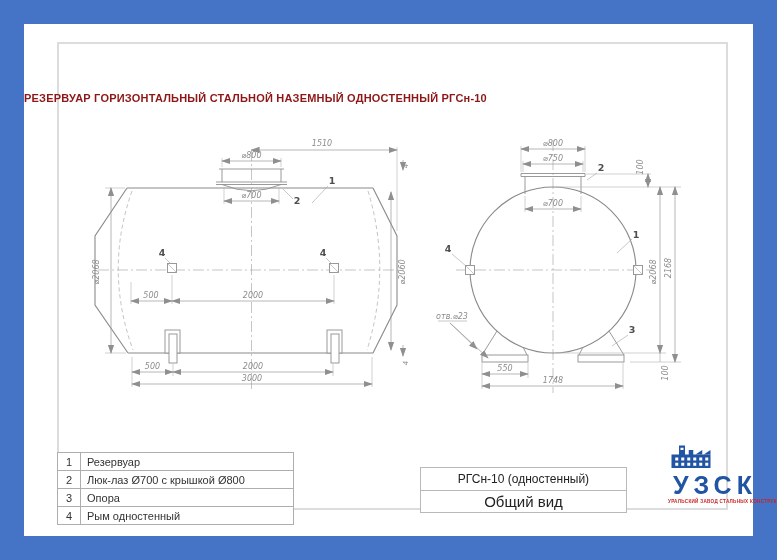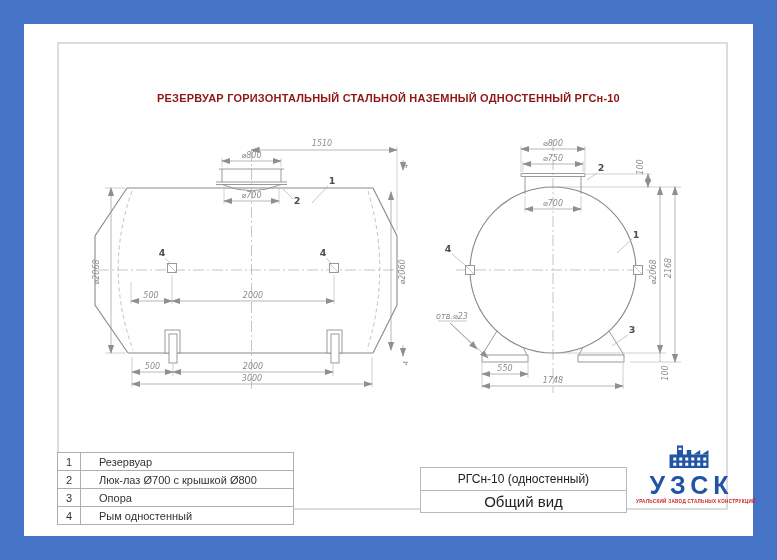--- a/index.html
+++ b/index.html
@@ -1,48 +1,48 @@
 <!DOCTYPE html>
 <html><head>
 <meta charset="utf-8">
 <style>
   html,body{margin:0;padding:0;}
   body{width:777px;height:560px;background:#4573c5;position:relative;overflow:hidden;
        font-family:"Liberation Sans", sans-serif;}
   .sheet{position:absolute;left:24px;top:24px;width:729px;height:512px;background:#ffffff;}
   .frame{position:absolute;left:33px;top:18px;width:667px;height:464px;border:2px solid #dcdcdc;}
-  .doc-title{position:absolute;left:0;top:68px;width:100%;text-align:center;
+  .doc-title{position:absolute;left:0;top:68px;width:100%;text-align:left;
              font-size:11px;font-weight:bold;color:#8e1616;letter-spacing:0.2px;}
   svg.drawing{position:absolute;left:0;top:0;}
   
   .out{stroke:#8a8a8a;stroke-width:1.1;fill:none;}
   .out2{stroke:#8f8f8f;stroke-width:0.9;fill:none;}
   .outr{stroke:#8f8f8f;stroke-width:0.9;fill:#ffffff;}
   .thin{stroke:#a3a3a3;stroke-width:0.6;fill:none;}
   .ext{stroke:#b3b3b3;stroke-width:0.6;fill:none;}
   .cl{stroke:#9d9d9d;stroke-width:0.6;fill:none;stroke-dasharray:11 3 2 3;}
   .dash{stroke:#a8a8a8;stroke-width:0.7;fill:none;stroke-dasharray:4 3;}
   .dim{stroke:#9a9a9a;stroke-width:0.7;fill:none;marker-start:url(#ar);marker-end:url(#ar);}
   .ldr{stroke:#9a9a9a;stroke-width:0.7;fill:none;marker-end:url(#ar);}
   text.dim{fill:#8c8c8c;font:italic 8px "DejaVu Sans",sans-serif;text-anchor:middle;stroke:none;}
   text.dimsm{fill:#8c8c8c;font:italic 7px "DejaVu Sans",sans-serif;text-anchor:middle;stroke:none;}
   text.callout{fill:#4f4f4f;font:bold 9.5px "DejaVu Sans",sans-serif;text-anchor:middle;stroke:none;}
   
   table.parts{position:absolute;left:33px;top:428px;width:237px;border-collapse:collapse;
               font-size:11px;color:#333;background:#fff;}
-  table.parts td{border:1px solid #aeaeae;height:17px;padding:0 18px;}
+  table.parts td{border:1px solid #aeaeae;height:17px;padding:0 6px;}
   table.parts td.num{width:22px;text-align:center;padding:0;}
   
   .tblock{position:absolute;left:396px;top:443px;width:205px;border:1px solid #b9b9b9;background:#fff;}
   .tblock .row1{height:22px;border-bottom:1px solid #b9b9b9;display:flex;align-items:center;
                 justify-content:center;font-size:12px;color:#222;text-align:center;}
   .tblock .row2{height:21px;display:flex;align-items:center;justify-content:center;
                 font-size:15px;color:#222;}
   
-  .logo{position:absolute;left:612px;top:420px;width:106px;text-align:center;}
+  .logo{position:absolute;left:644px;top:420px;width:106px;text-align:left;}
   .logo .abbr{font-size:25px;font-weight:bold;color:#2155a4;letter-spacing:5px;line-height:1;
               margin-top:1px;margin-left:5px;}
   .logo .sub{font-size:4.6px;font-weight:bold;color:#cc2222;letter-spacing:0.3px;
              white-space:nowrap;margin-top:1px;}
 </style>
 </head>
 <body>
 
 <div class="sheet">
   <div class="frame"></div>

